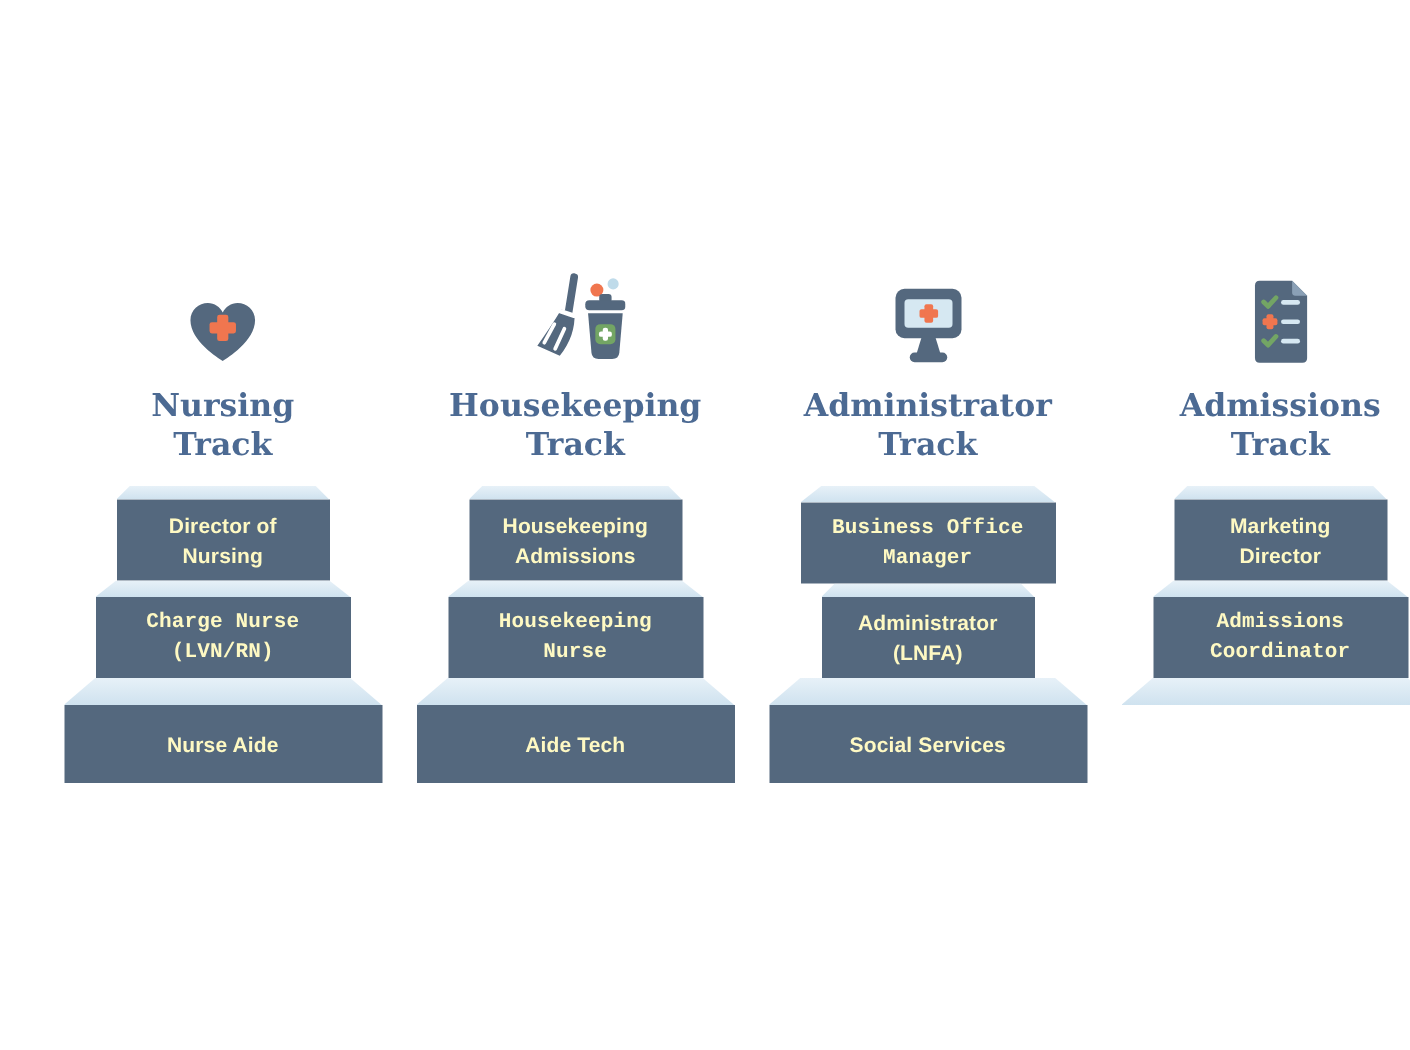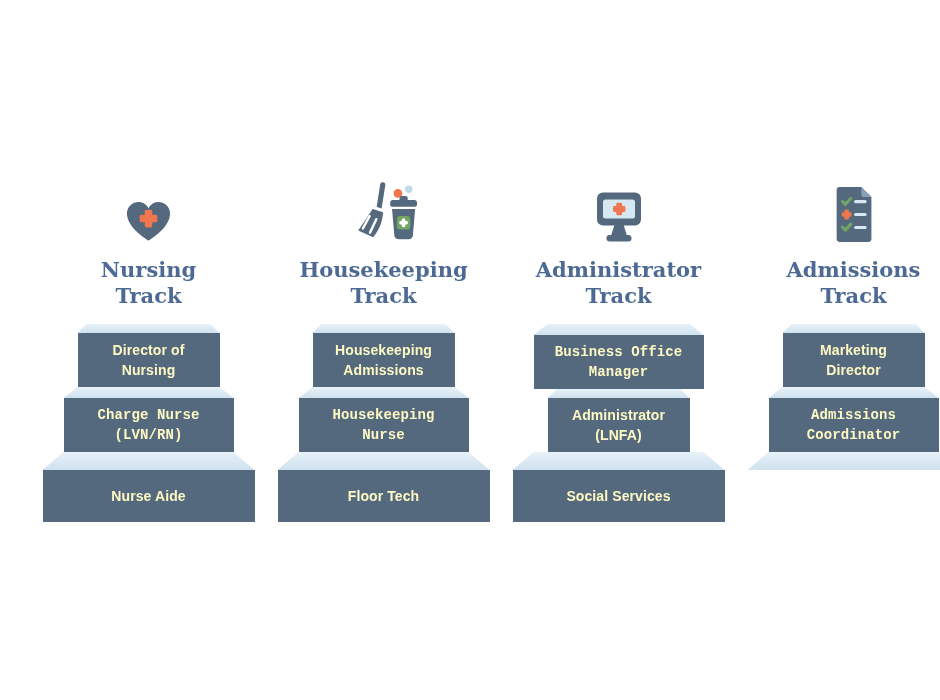--- a/index.html
+++ b/index.html
@@ -101,21 +101,21 @@
         <div class="tier t2">
           <div class="tier-top"></div>
           <div class="tier-face">
             <div>Housekeeping</div>
             <div>Nurse</div>
           </div>
         </div>
         <div class="tier t3">
           <div class="tier-top"></div>
           <div class="tier-face">
-            <div>Floor Tech</div>
+            <div>Aide Tech</div>
             <div></div>
           </div>
         </div>
       </div>
     </div>
 
     <div class="track">
       <div class="icon-box">
         <svg width="60" height="55" viewBox="0 0 60 52">
           <rect x="8" y="2" width="44" height="33" rx="6" fill="#54687e"></rect>

